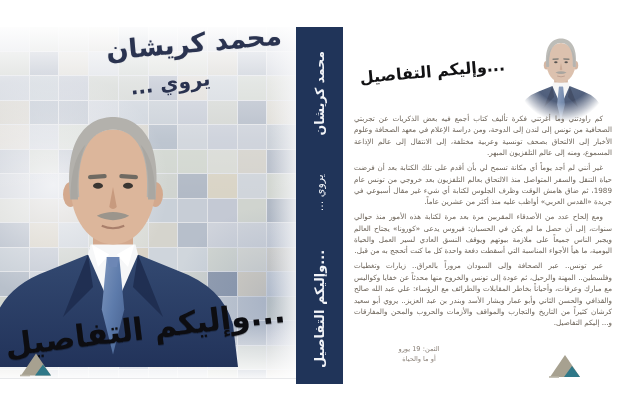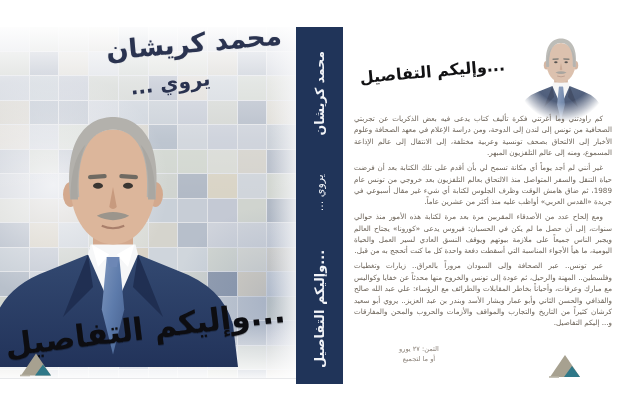--- a/index.html
+++ b/index.html
@@ -276,27 +276,27 @@
       <span class="spine-title">...وإليكم التفاصيل</span>
     </div>
   </div>
 
   <div class="back-cover">
     <svg class="back-photo" viewBox="0 0 200 240">
       <use href="#portrait-g"></use>
     </svg>
     <div class="back-title">...وإليكم التفاصيل</div>
     <div class="back-body">
-        <p>كم راودتني وما أغرتني فكرة تأليف كتاب يدعى فيه بعض الذكريات عن تجربتي الصحافية من تونس إلى لندن إلى الدوحة، ومن دراسة الإعلام في معهد الصحافة وعلوم الأخبار إلى الالتحاق بصحف تونسية وعربية مختلفة، إلى الانتقال إلى عالم الإذاعة المسموع، ومنه إلى عالم التلفزيون المبهر.</p>
+        <p>كم راودتني وما أغرتني فكرة تأليف كتاب أجمع فيه بعض الذكريات عن تجربتي الصحافية من تونس إلى لندن إلى الدوحة، ومن دراسة الإعلام في معهد الصحافة وعلوم الأخبار إلى الالتحاق بصحف تونسية وعربية مختلفة، إلى الانتقال إلى عالم الإذاعة المسموع، ومنه إلى عالم التلفزيون المبهر.</p>
         <p>غير أنني لم أجد يوماً أي مكانة تسمح لي بأن أقدم على تلك الكتابة بعد أن فرضت حياة التنقل والسفر المتواصل منذ الالتحاق بعالم التلفزيون بعد خروجي من تونس عام 1989، ثم ضاق هامش الوقت وظرف الجلوس لكتابة أي شيء غير مقال أسبوعي في جريدة «القدس العربي» أواظب عليه منذ أكثر من عشرين عاماً.</p>
         <p>ومع إلحاح عدد من الأصدقاء المقربين مرة بعد مرة لكتابة هذه الأمور منذ حوالي سنوات، إلى أن حصل ما لم يكن في الحسبان: فيروس يدعى «كورونا» يجتاح العالم ويجبر الناس جميعاً على ملازمة بيوتهم ويوقف النسق العادي لسير العمل والحياة اليومية، ما هيأ الأجواء المناسبة التي أسقطت دفعة واحدة كل ما كنت أتحجج به من قبل.</p>
         <p>عبر تونس.. عبر الصحافة وإلى السودان مروراً بالعراق.. زيارات وتغطيات وفلسطين.. المهنة والرحيل، ثم عودة إلى تونس والخروج منها محدثاً عن خفايا وكواليس مع مبارك وعرفات، وأحياناً بخاطر المقابلات والطرائف مع الرؤساء: علي عبد الله صالح والقذافي والحسن الثاني وأبو عمار وبشار الأسد وبندر بن عبد العزيز.. يروي أبو سعيد كرشان كثيراً من التاريخ والتجارب والمواقف والأزمات والحروب والمحن والمفارقات و... إليكم التفاصيل.</p>
       </div>
     <div class="price">
-      <div>الثمن: ٢٧ يورو</div>
-      <div>أو ما لتجميع</div>
+      <div>الثمن: 19 يورو</div>
+      <div>أو ما والحياة</div>
     </div>
     <svg class="logo logo-back" viewBox="0 0 32 26">
       <use href="#pyramid-logo-g"></use>
     </svg>
   </div>
 
 </div>
 
 </body></html>

